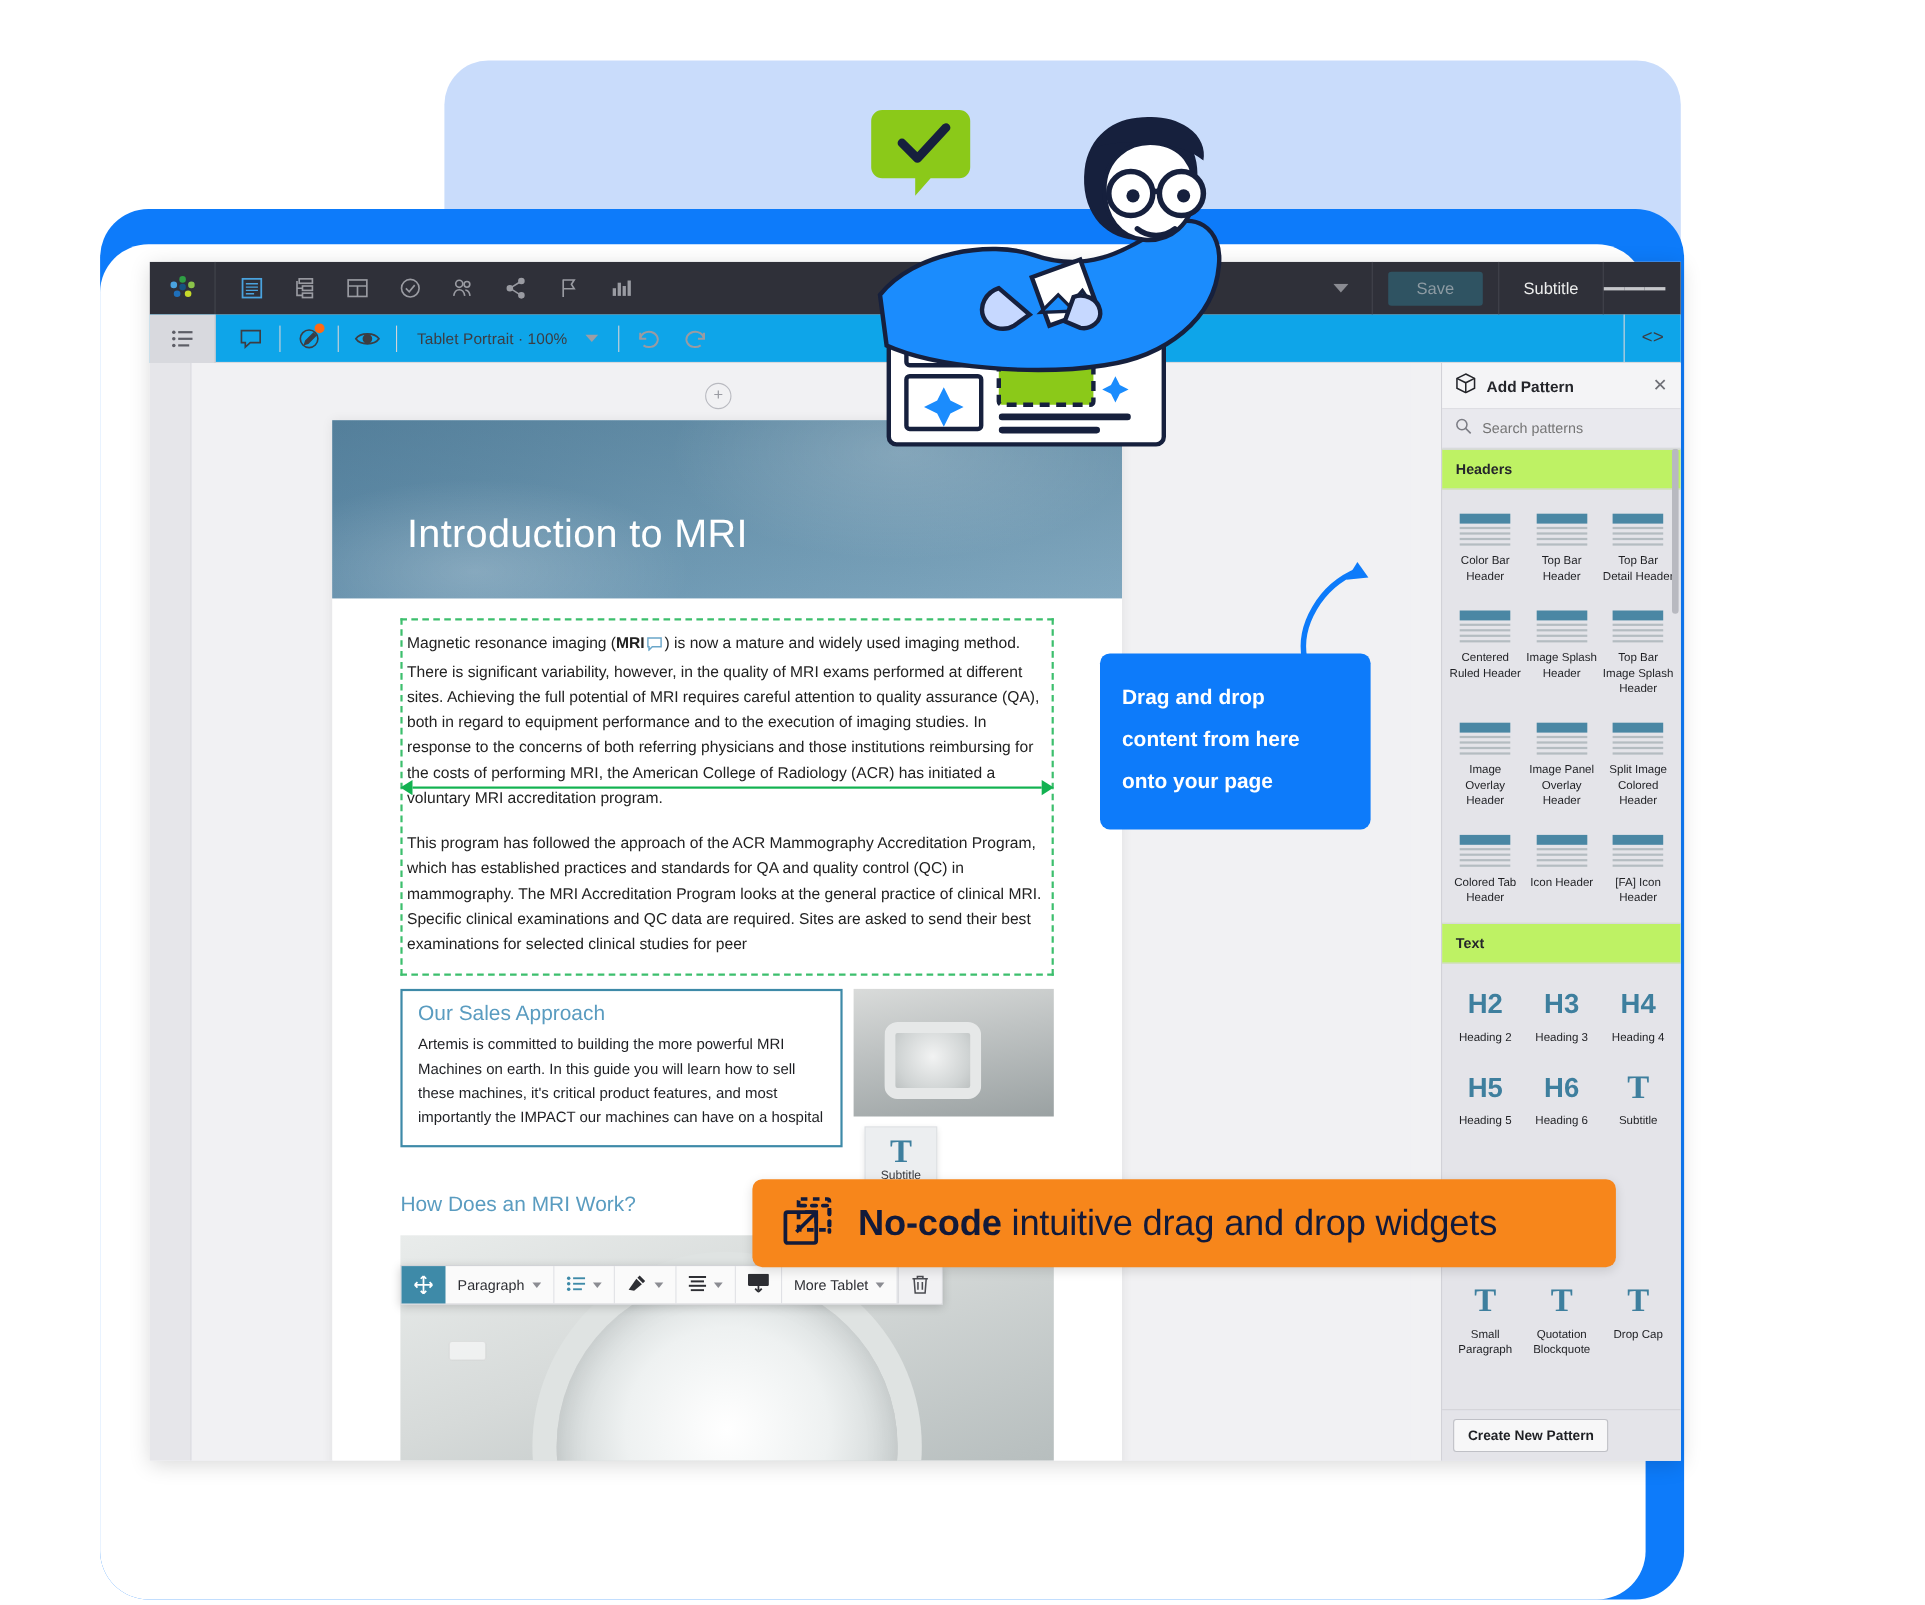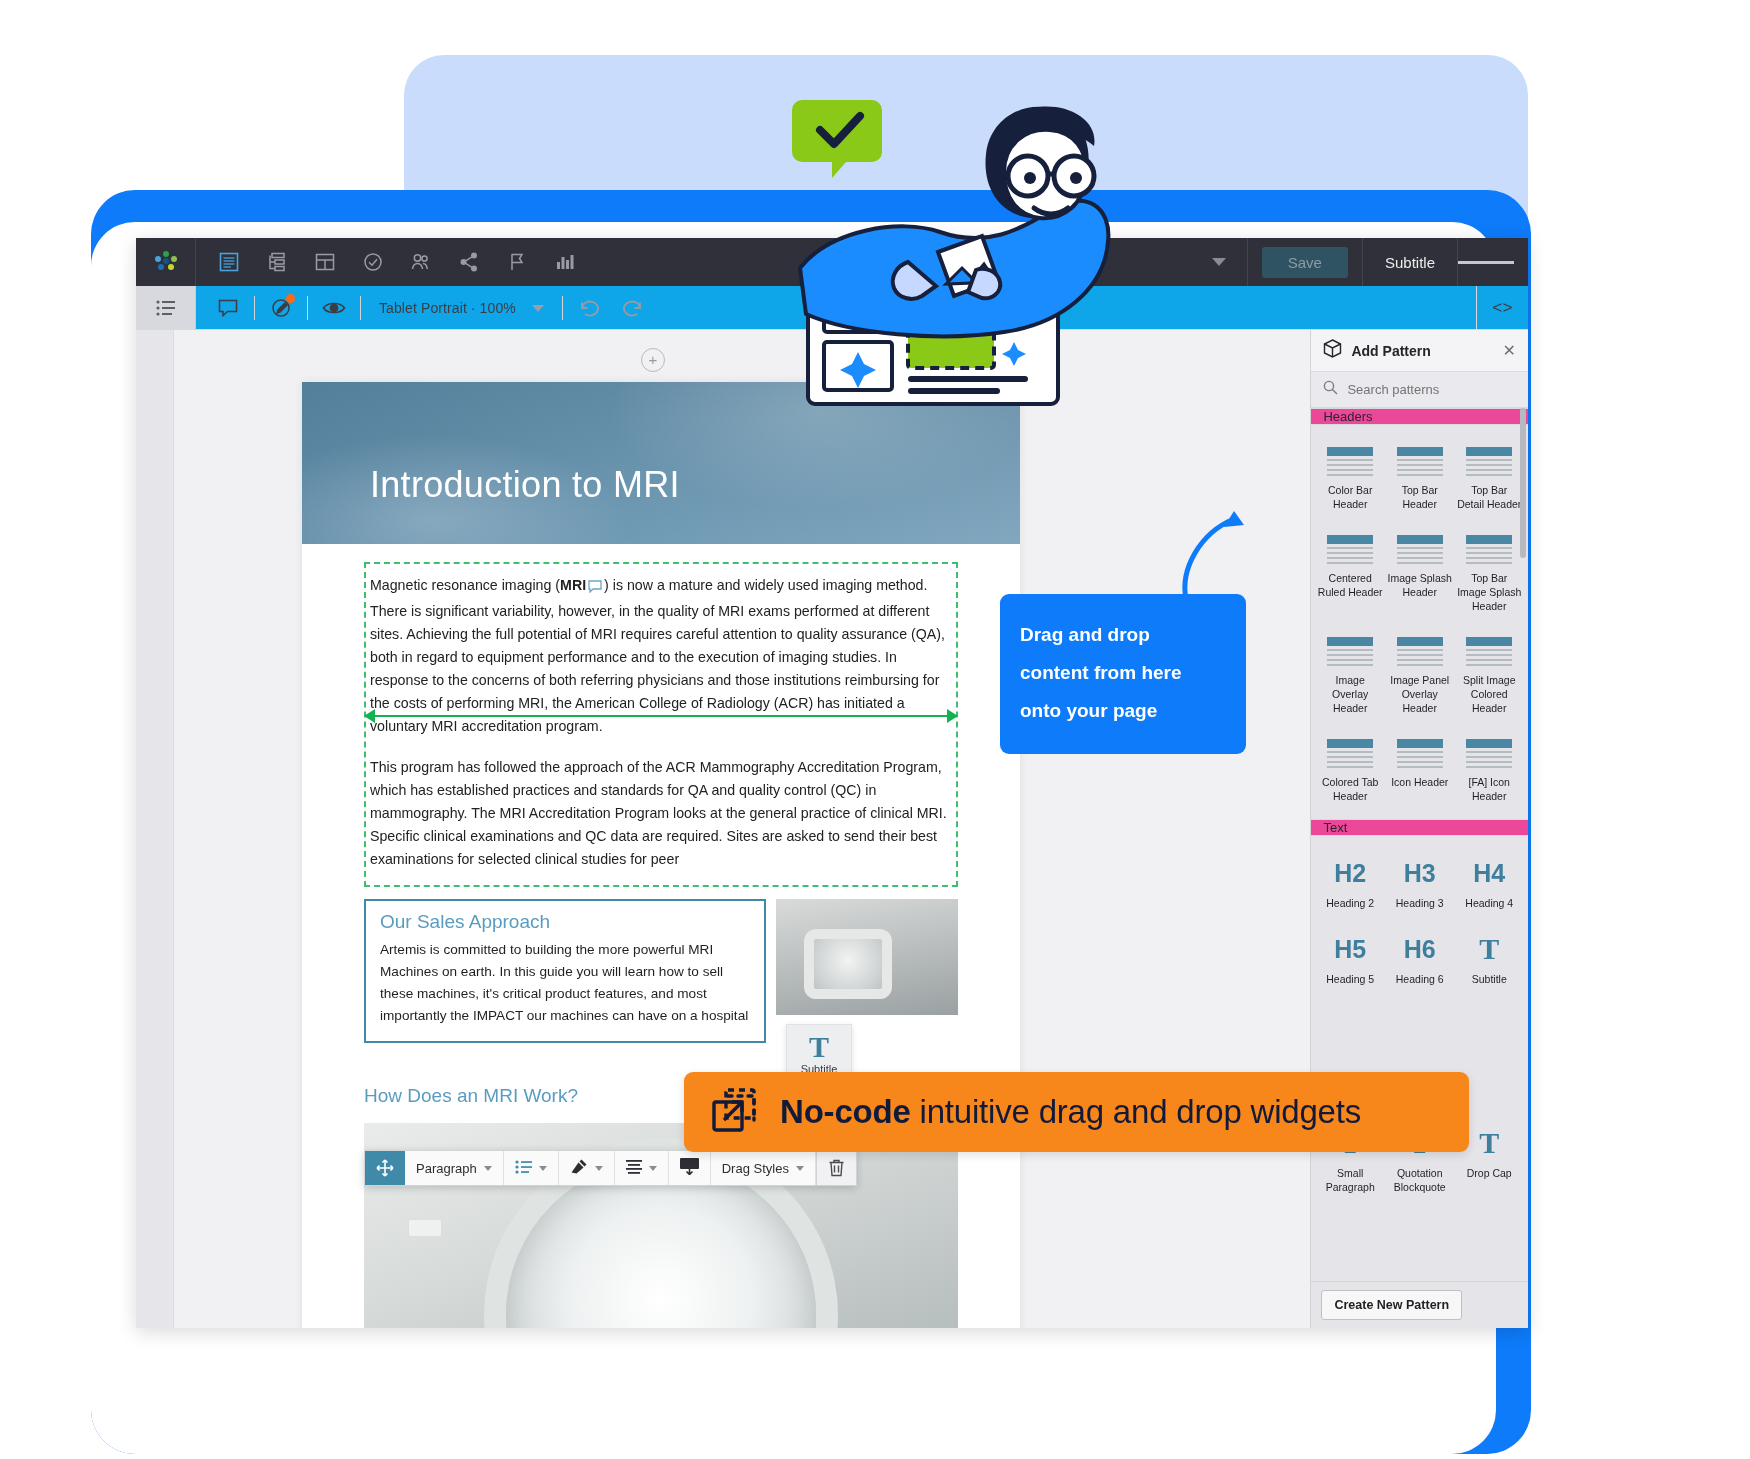--- a/index.html
+++ b/index.html
@@ -211,22 +211,22 @@
   .pp-search{
     height:36px; background:#e9e9ee; display:flex; align-items:center; gap:9px; padding:0 12px;
     border-bottom:1px solid #d8d8de;
   }
   .pp-search input{
     border:none; background:transparent; outline:none; font-size:13px; color:#4c4d53;
     font-family:"Liberation Sans", sans-serif; width:100%;
   }
   .pp-scroll{ flex:1; overflow:hidden; position:relative; }
   .pp-section{
-    background:#ec4899; border-bottom:1px solid #d8d8de; border-top:1px solid #d8d8de;
-    font-size:13px; font-weight:normal; color:#25262b; padding:0 12px;
+    background:#bef264; border-bottom:1px solid #d8d8de; border-top:1px solid #d8d8de;
+    font-size:13px; font-weight:bold; color:#25262b; padding:10px 12px;
   }
   .pp-grid{ display:grid; grid-template-columns:repeat(3,1fr); padding:12px 4px 2px 4px; }
   .pp-cell{ text-align:center; padding:10px 2px 14px 2px; cursor:pointer; }
   .pp-thumb{ width:46px; margin:0 auto 7px auto; }
   .pp-thumb .tbar{ height:9px; background:#4a87a4; margin-bottom:3px; }
   .pp-thumb .tln{ height:2px; background:#b4bcc1; margin-bottom:3px; }
   .pp-cell-label{ font-size:10.5px; line-height:14px; color:#1f2024; }
   .pp-glyph{ font-size:25px; color:#3e7f9e; font-weight:bold; line-height:30px; margin-bottom:8px; }
   .pp-glyph.serif{ font-family:"Liberation Serif", serif; font-size:30px; }
   .pp-foot{
@@ -500,21 +500,21 @@
               </svg></span>
           <span class="car"></span>
         </div>
         <div class="fmt-item">
           <span><svg width="19" height="17" viewBox="0 0 19 17" fill="#2d2e33">
                 <rect x="0" y="0" width="19" height="11" rx="1"></rect>
                 <path d="M9.5 11v4M6.5 13.5l3 3 3-3" stroke="#2d2e33" stroke-width="1.6" fill="none"></path>
               </svg></span>
         </div>
         <div class="fmt-item">
-          <span>Drag Styles</span>
+          <span>More Tablet</span>
           <span class="car"></span>
         </div>
         <div class="fmt-trash">
           <svg width="17" height="18" viewBox="0 0 17 18" stroke="#4b4c52" fill="none" stroke-width="1.4">
               <path d="M1.5 3.5h14M6 3.5V1.5h5v2M3 3.5l1 13h9l1-13"></path>
               <path d="M6.5 6.5v7M10.5 6.5v7"></path>
             </svg>
         </div>
       </div>
     </div>

